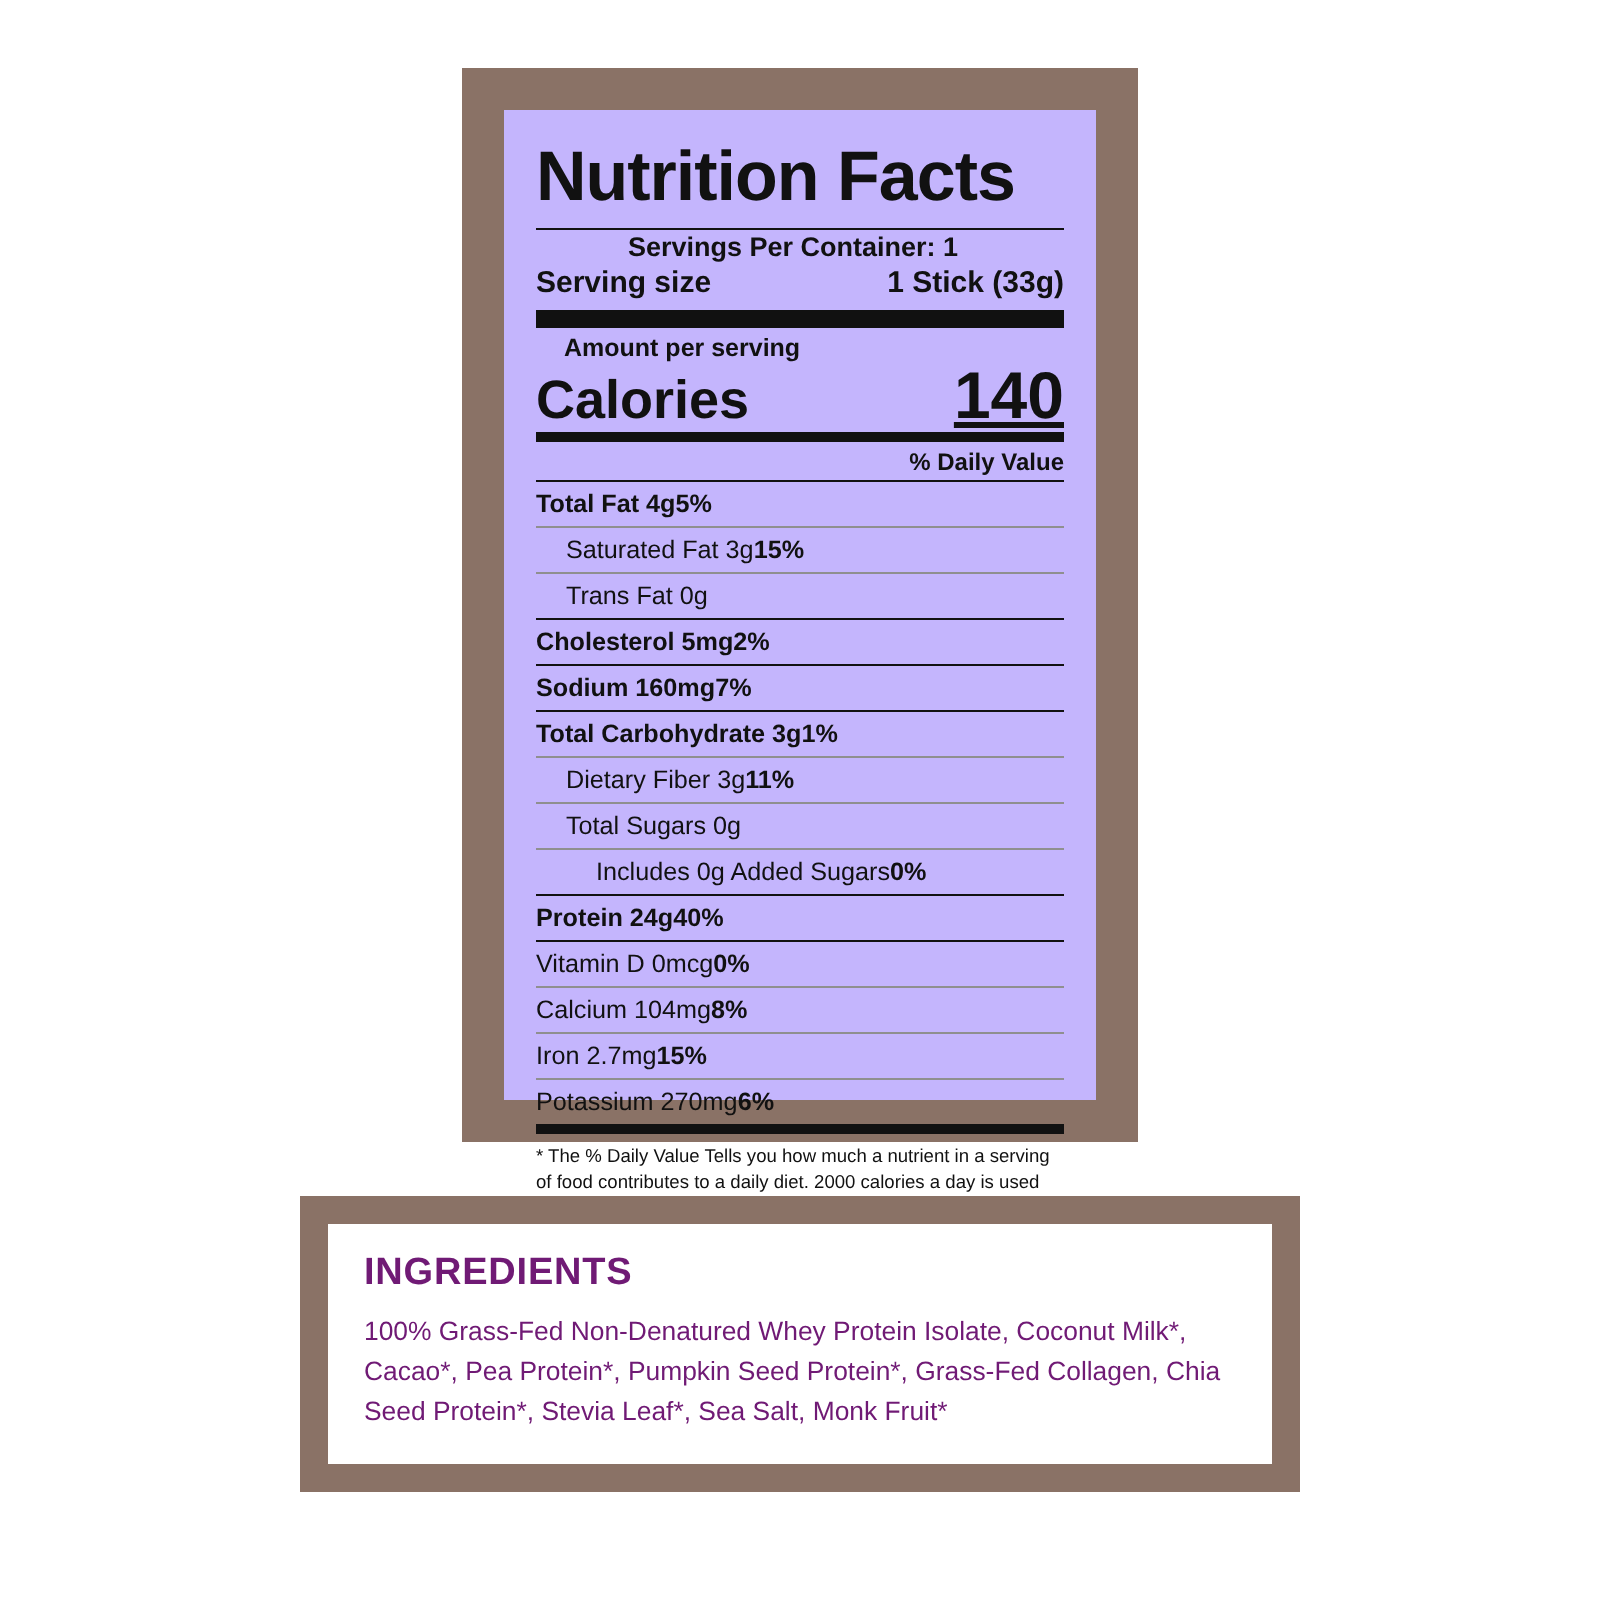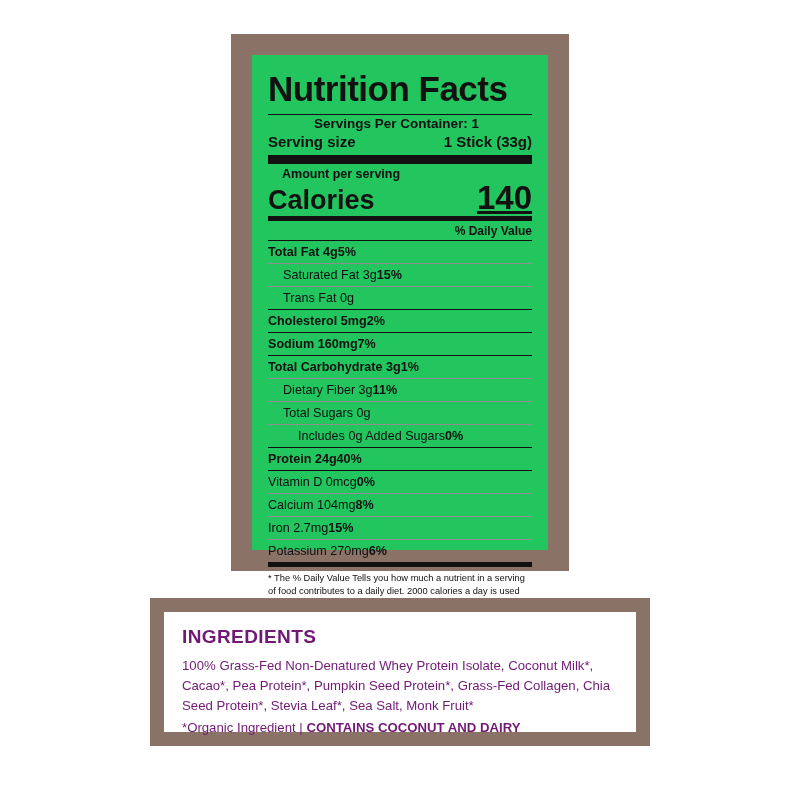--- a/index.html
+++ b/index.html
@@ -24,21 +24,21 @@
     left: 231px;
     top: 34px;
     width: 338px;
     height: 537px;
     background: #8a7266;
     padding: 21px 21px 21px 21px;
   }
   .nf-inner {
     width: 100%;
     height: 100%;
-    background: #22c55e;
+    background: #c4b5fd;
     padding: 10px 16px 10px 16px;
     color: #111111;
     display: flex;
     flex-direction: column;
   }
   .nf-title {
     font-size: 35px;
     font-weight: bold;
     letter-spacing: -0.5px;
     line-height: 1.05;
@@ -246,19 +246,16 @@
       <div class="rule-med"></div>
 
       <div class="nf-footnote">* The % Daily Value Tells you how much a nutrient in a serving of food contributes to a daily diet. 2000 calories a day is used for general nutrition advice</div>
     </div>
   </div>
 
   <div class="ing-outer">
     <div class="ing-inner">
       <div class="ing-title">INGREDIENTS</div>
       <div class="ing-body">100% Grass-Fed Non-Denatured Whey Protein Isolate, Coconut Milk*, Cacao*, Pea Protein*, Pumpkin Seed Protein*, Grass-Fed Collagen, Chia Seed Protein*, Stevia Leaf*, Sea Salt, Monk Fruit*</div>
-      <div class="ing-note">
-        <span>*Organic Ingredient | </span><b>CONTAINS COCONUT AND DAIRY</b>
-      </div>
     </div>
   </div>
 
 </div>
 
 </body></html>

